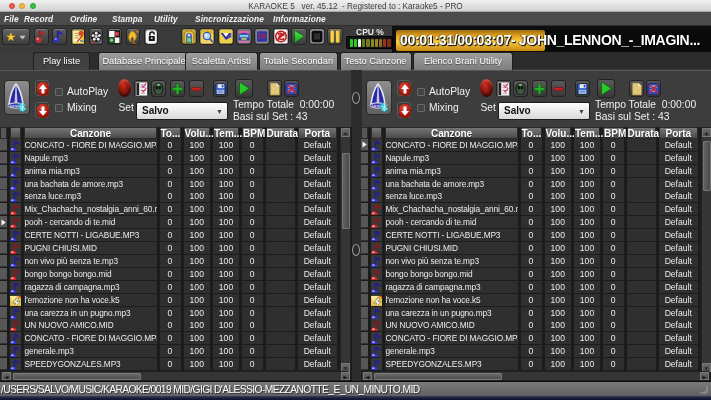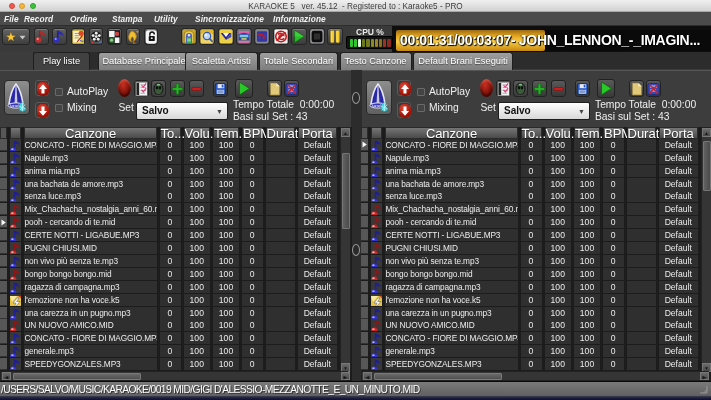--- a/index.html
+++ b/index.html
@@ -65,21 +65,21 @@
   border-radius:3px; display:flex; align-items:center; justify-content:center; }
 .combo { position:absolute; left:136px; top:31px; width:92px; height:18px;
   background:linear-gradient(#ffffff,#d8d8d8); border:1px solid #1e1e1e; border-radius:2px;
   font-size:10px; font-weight:bold; color:#111; line-height:16.5px; padding-left:5px; }
 .combo .ca { position:absolute; right:4px; top:0; color:#444; font-size:7px; line-height:17px; }
 
 
 .table { position:absolute; top:57px; height:254px; background:#1c1c1c; }
 .thead { position:absolute; left:0; top:0; width:100%; height:12.2px; }
 .thead .h { position:absolute; top:0; height:11.5px; background:linear-gradient(#757575,#4a4a4a);
-  border:1px solid #2a2a2a; color:#fff; font-size:13px; font-weight:normal; text-align:center; line-height:11px;
+  border:1px solid #2a2a2a; color:#fff; font-size:10px; font-weight:bold; text-align:center; line-height:11px;
   text-shadow:0 1px 1px rgba(0,0,0,0.6); }
 .row { position:absolute; left:0; width:100%; height:12.9px; }
 .row > div { position:absolute; top:0; height:12.1px; background:#2f2f2f; overflow:hidden; }
 .c0 { left:0; width:6.5px; background:#575757 !important; border-bottom:1px solid #333; }
 .thead .c0 { left:0; width:6.5px; }
 .c1 { left:9.5px; width:11px; background:#383838 !important; text-align:center; }
 .c1 svg { margin-top:0.5px; }
 .thead .c1 { left:9.5px; width:11px; background:linear-gradient(#757575,#4a4a4a) !important; }
 .cz { left:23.5px; width:133px; color:#ececec; font-size:8.3px; letter-spacing:-0.12px; line-height:12.5px; padding-left:1px; white-space:nowrap; }
 .cn { color:#ececec; font-size:8.6px; line-height:12.5px; text-align:center; }
@@ -291,21 +291,21 @@
   <div id="timebox">
       <div id="orange"></div>
       <div id="timetext">00:01:31/00:03:07- JOHN_LENNON_-_IMAGIN...</div>
     </div>
   <div id="tabbar">
     <div class="tab active" style="left:0px;width:57px">Play liste</div>
     <div class="tab" style="left:65px;width:92px">Database Principale</div>
     <div class="tab" style="left:152px;width:72.5px">Scaletta Artisti</div>
     <div class="tab" style="left:226px;width:79px">Totale Secondari</div>
     <div class="tab" style="left:306.5px;width:72px">Testo Canzone</div>
-    <div class="tab" style="left:380px;width:100px">Default Brani Eseguiti</div>
+    <div class="tab" style="left:380px;width:100px">Elenco Brani Utility</div>
   </div>
   <div id="main">
     <div class="panelbox" style="left:0;width:351px">
         <div class="logo">
           <svg width="24" height="32" viewBox="0 0 24 32">
 <path d="M11 2 Q16 8 18 22 L4 22 Q6 8 11 2 Z" fill="#2828a8" stroke="#e8e8f2" stroke-width="1.6"></path>
 <path d="M10.5 4 L11.5 4 L12.5 22 L9.5 22 Z" fill="#c8c8e0"></path>
 <ellipse cx="11" cy="23.5" rx="8" ry="2.6" fill="#3838b0" stroke="#d8d8e8" stroke-width="1"></ellipse>
 <text x="11" y="25" font-size="3.4" fill="#fff" text-anchor="middle" font-family="Liberation Sans">karaoke</text>
 <g fill="#38d8e0" stroke="#107880" stroke-width="0.4">

